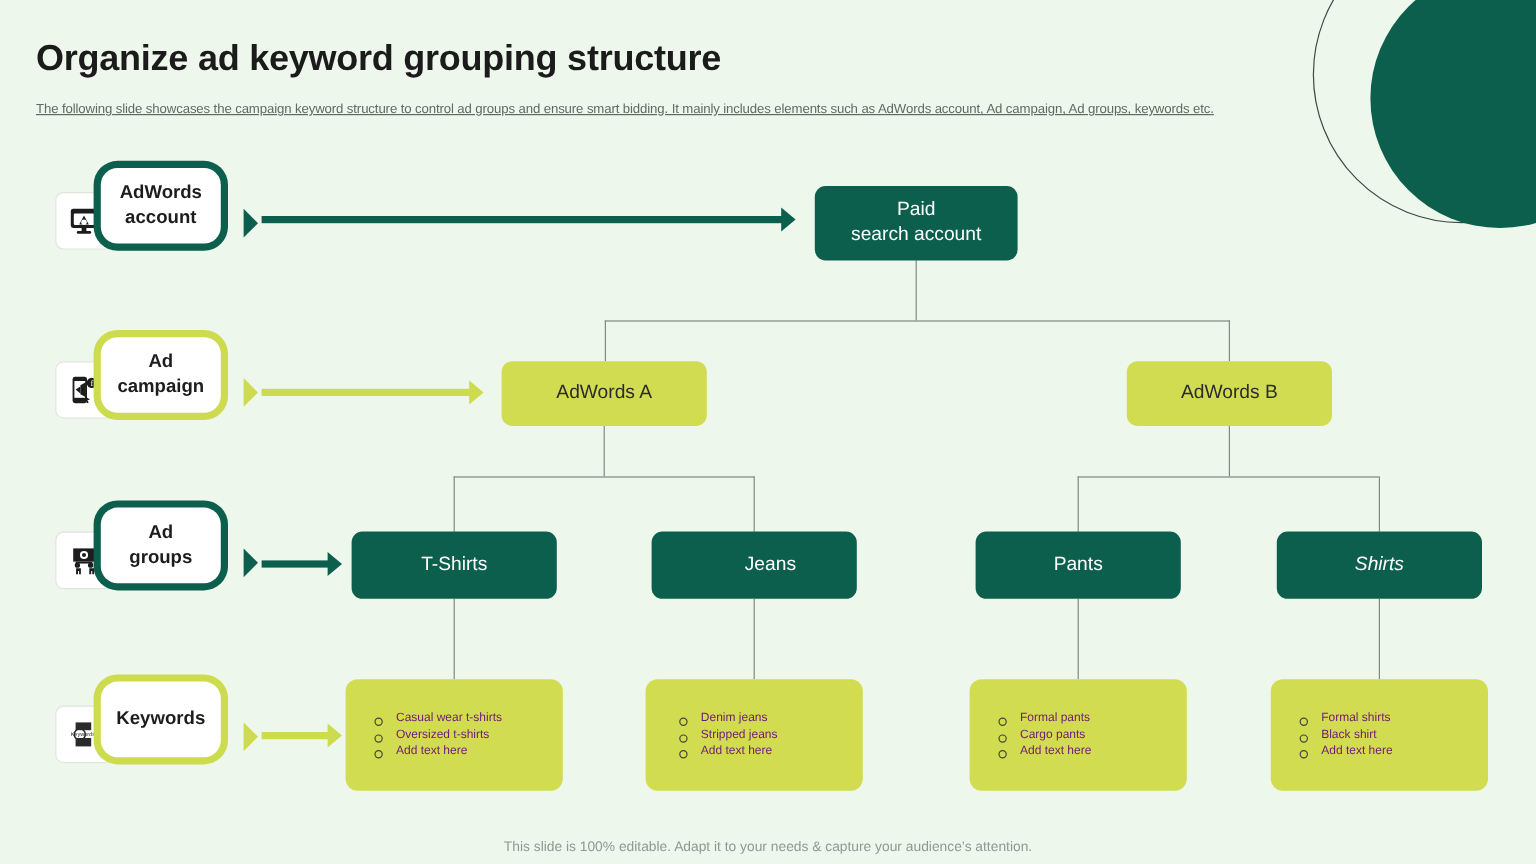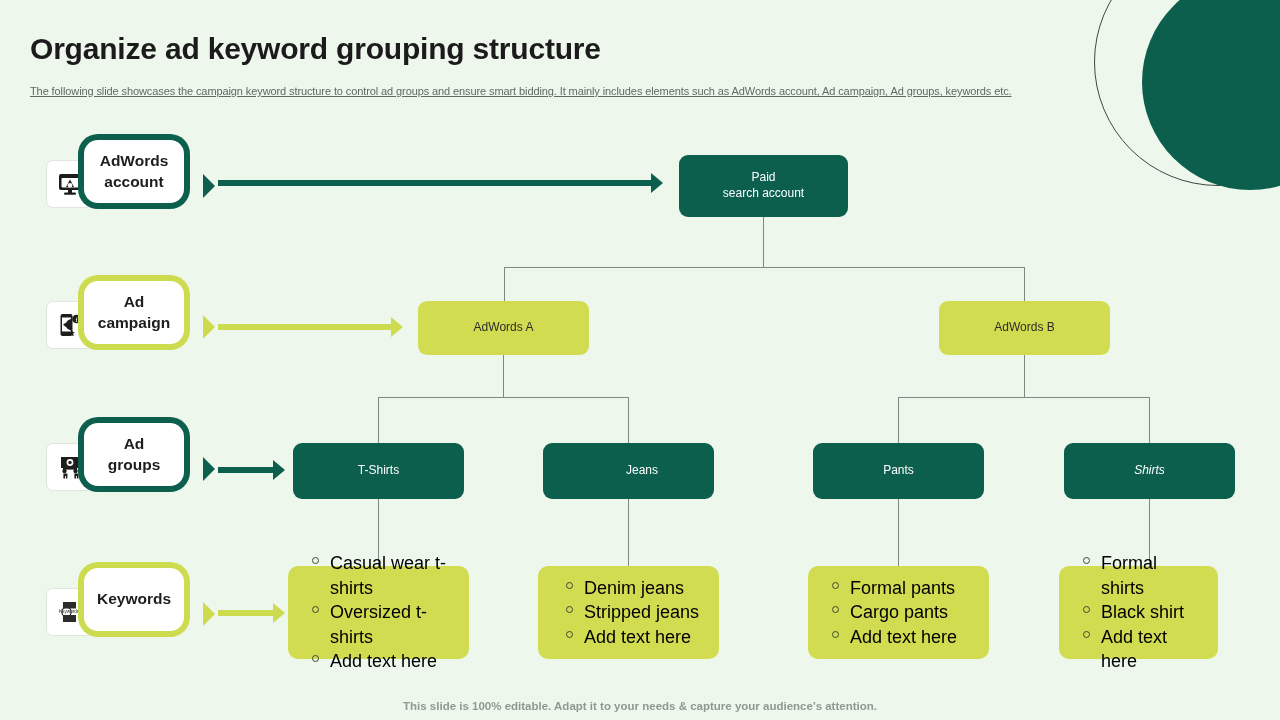--- a/index.html
+++ b/index.html
@@ -91,60 +91,60 @@
   .flow-arrow.dark .shaft{ background:#0c5f4d; }
   .flow-arrow.dark .head{ border-left:12px solid #0c5f4d; }
   .flow-arrow.lime .shaft{ background:#cddb4f; }
   .flow-arrow.lime .head{ border-left:12px solid #cddb4f; }
 
   
   .node{
     position:absolute;
     display:flex; align-items:center; justify-content:center;
     border-radius:9px;
-    font-size:12px;
+    font-size:16px;
     text-align:center;
     line-height:1.3;
     white-space:pre-line;
   }
   .node.dark{ background:#0c5f4d; color:#ffffff; }
   .node.lime{ background:#d2dc50; color:#2c2c2c; }
 
   
   .kw-card{
     position:absolute;
     background:#d2dc50;
     border-radius:10px;
     padding:20px 14px 20px 22px;
     display:flex; align-items:center;
   }
   .kw-card ul{ list-style:none; }
   .kw-card li{
-    font-size:18px; color:#000000;
+    font-size:10px; color:#701a75;
     line-height:1.37;
     position:relative;
     padding-left:20px;
   }
   .kw-card li::before{
     content:"";
     position:absolute; left:2px; top:6px;
     width:5px;height:5px; border-radius:50%;
     border:1px solid #40492f;
   }
 
   
   .conn{ position:absolute; background:#7d8a82; }
   .conn.v{ width:1px; }
   .conn.h{ height:1px; }
 
   
   .footer-note{
     position:absolute; left:0; right:0; bottom:8px;
     text-align:center;
-    font-size:11.5px; color:#8d9a91;font-weight:bold;
+    font-size:11.5px; color:#8d9a91;
   }
 
   svg{ display:block; }
 </style>
 </head>
 <body>
 
 <div class="deco-ring"></div>
 <div class="deco-disc"></div>
 
@@ -289,21 +289,21 @@
 </div>
 
 <div class="kw-card" style="left:808px; top:566px; width:181px; height:93px;">
   <ul>
     <li>Formal pants</li>
     <li>Cargo pants</li>
     <li>Add text here</li>
   </ul>
 </div>
 
-<div class="kw-card" style="left:1059px; top:566px; width:159px; height:93px;">
+<div class="kw-card" style="left:1059px; top:566px; width:181px; height:93px;">
   <ul>
     <li>Formal shirts</li>
     <li>Black shirt</li>
     <li>Add text here</li>
   </ul>
 </div>
 
 <div class="footer-note">This slide is 100% editable. Adapt it to your needs &amp; capture your audience’s attention.</div>
 
 </body></html>

